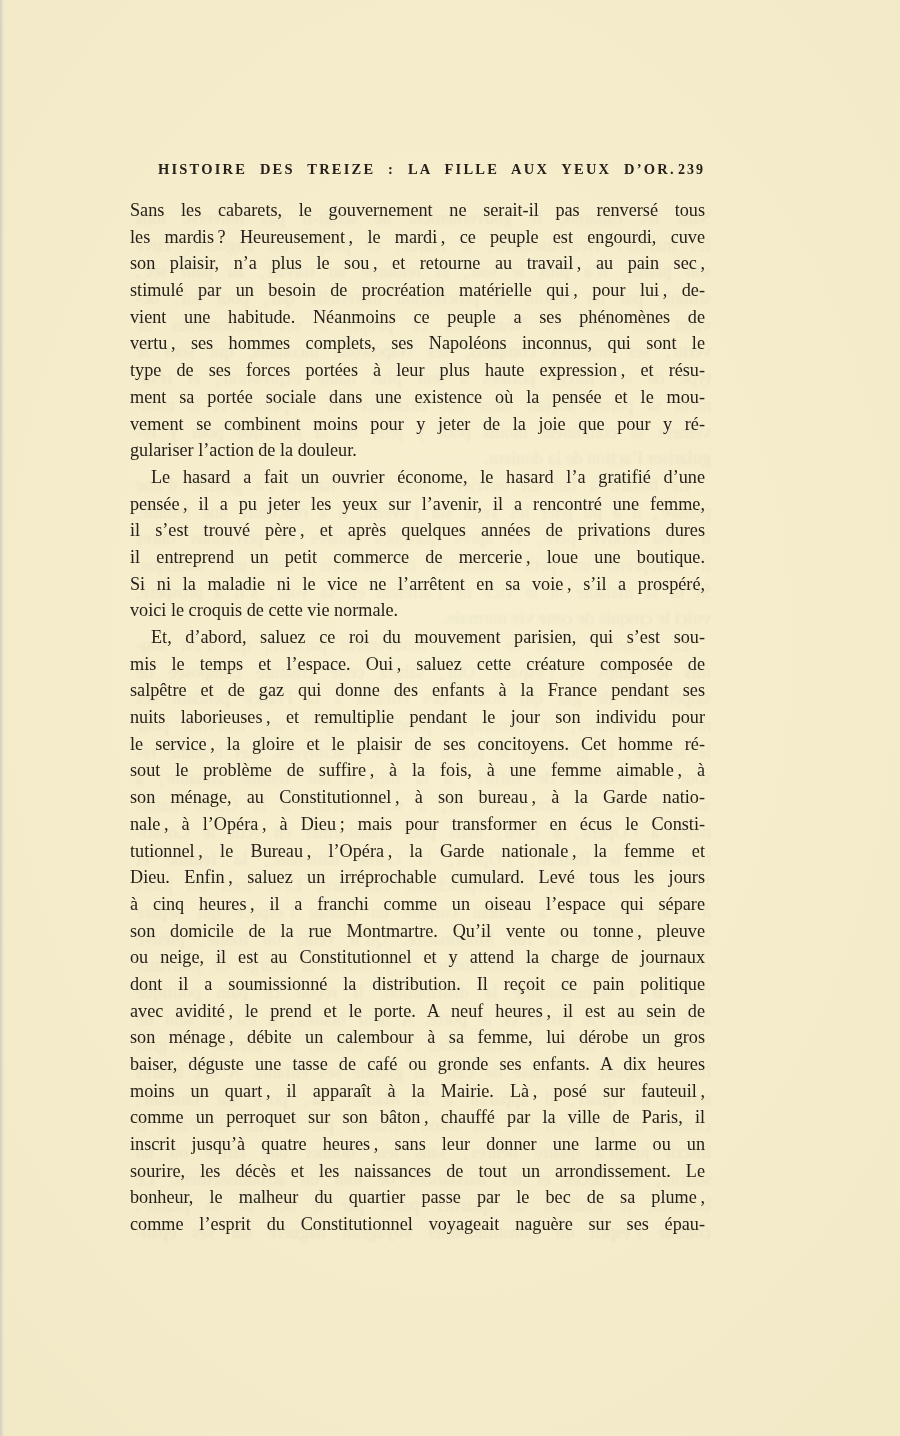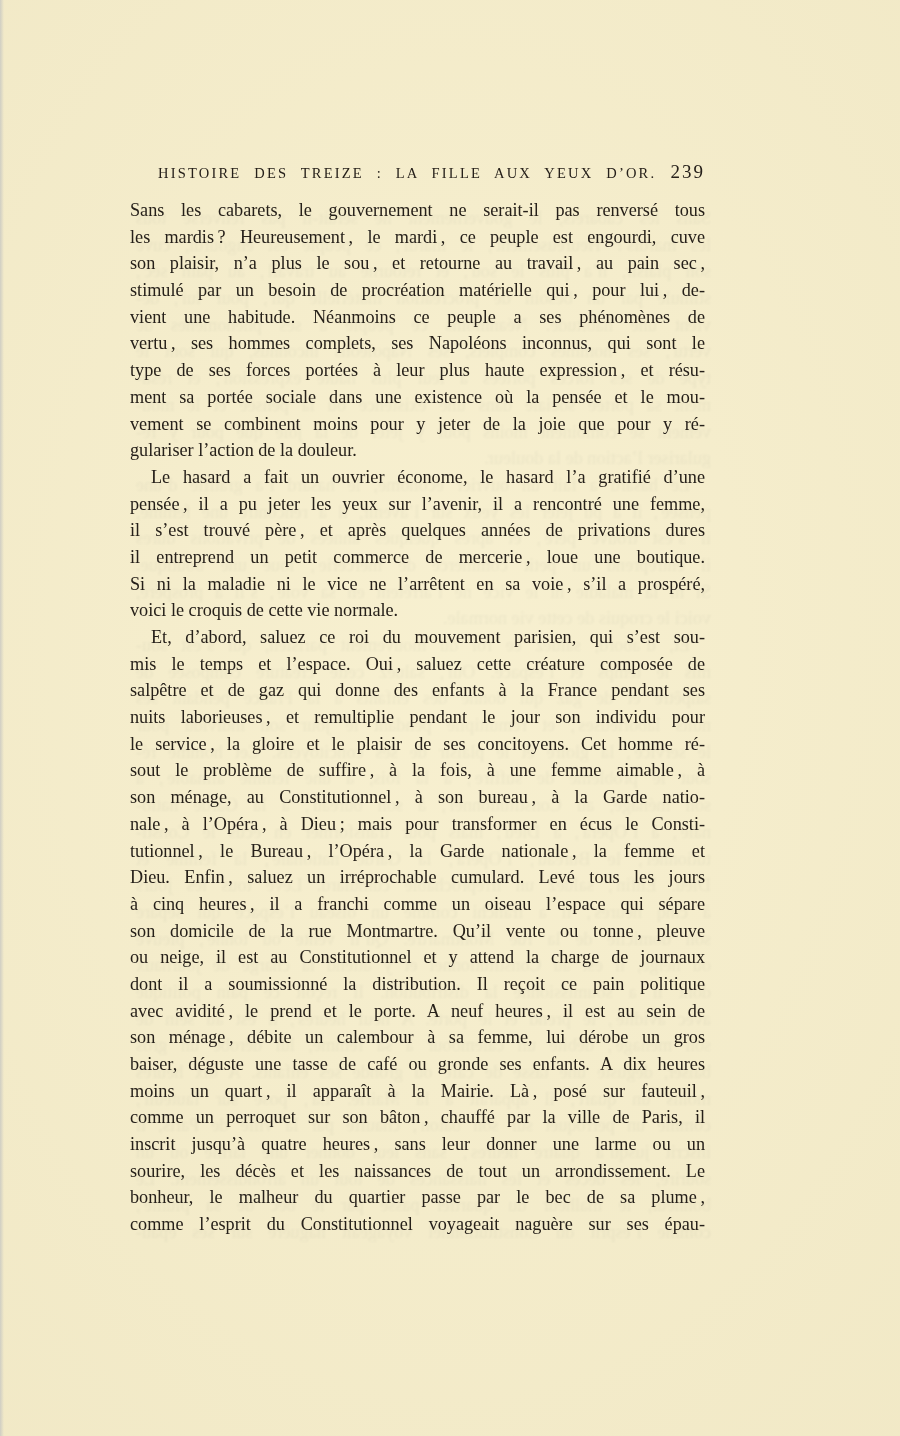--- a/index.html
+++ b/index.html
@@ -34,28 +34,28 @@
     top: 161px;
     width: 575px;
     display: flex;
     align-items: baseline;
     justify-content: space-between;
     color: var(--ink, #26201a);
   }
   .running-title {
     padding-left: 28px;
     font-size: 14.5px;
-    font-weight: normal;
+    font-weight: bold;
     letter-spacing: 2.2px;
     word-spacing: 7px;
     white-space: nowrap;
   }
   .page-number {
-    font-size: 19px;
-    font-weight: normal;
+    font-size: 14px;
+    font-weight: bold;
     letter-spacing: 2px;
   }
   .body-text {
     position: absolute;
     left: 130px;
     top: 197px;
     width: 575px;
     color: var(--ink, #26201a);
     font-size: 18.2px;
     z-index: 2;

